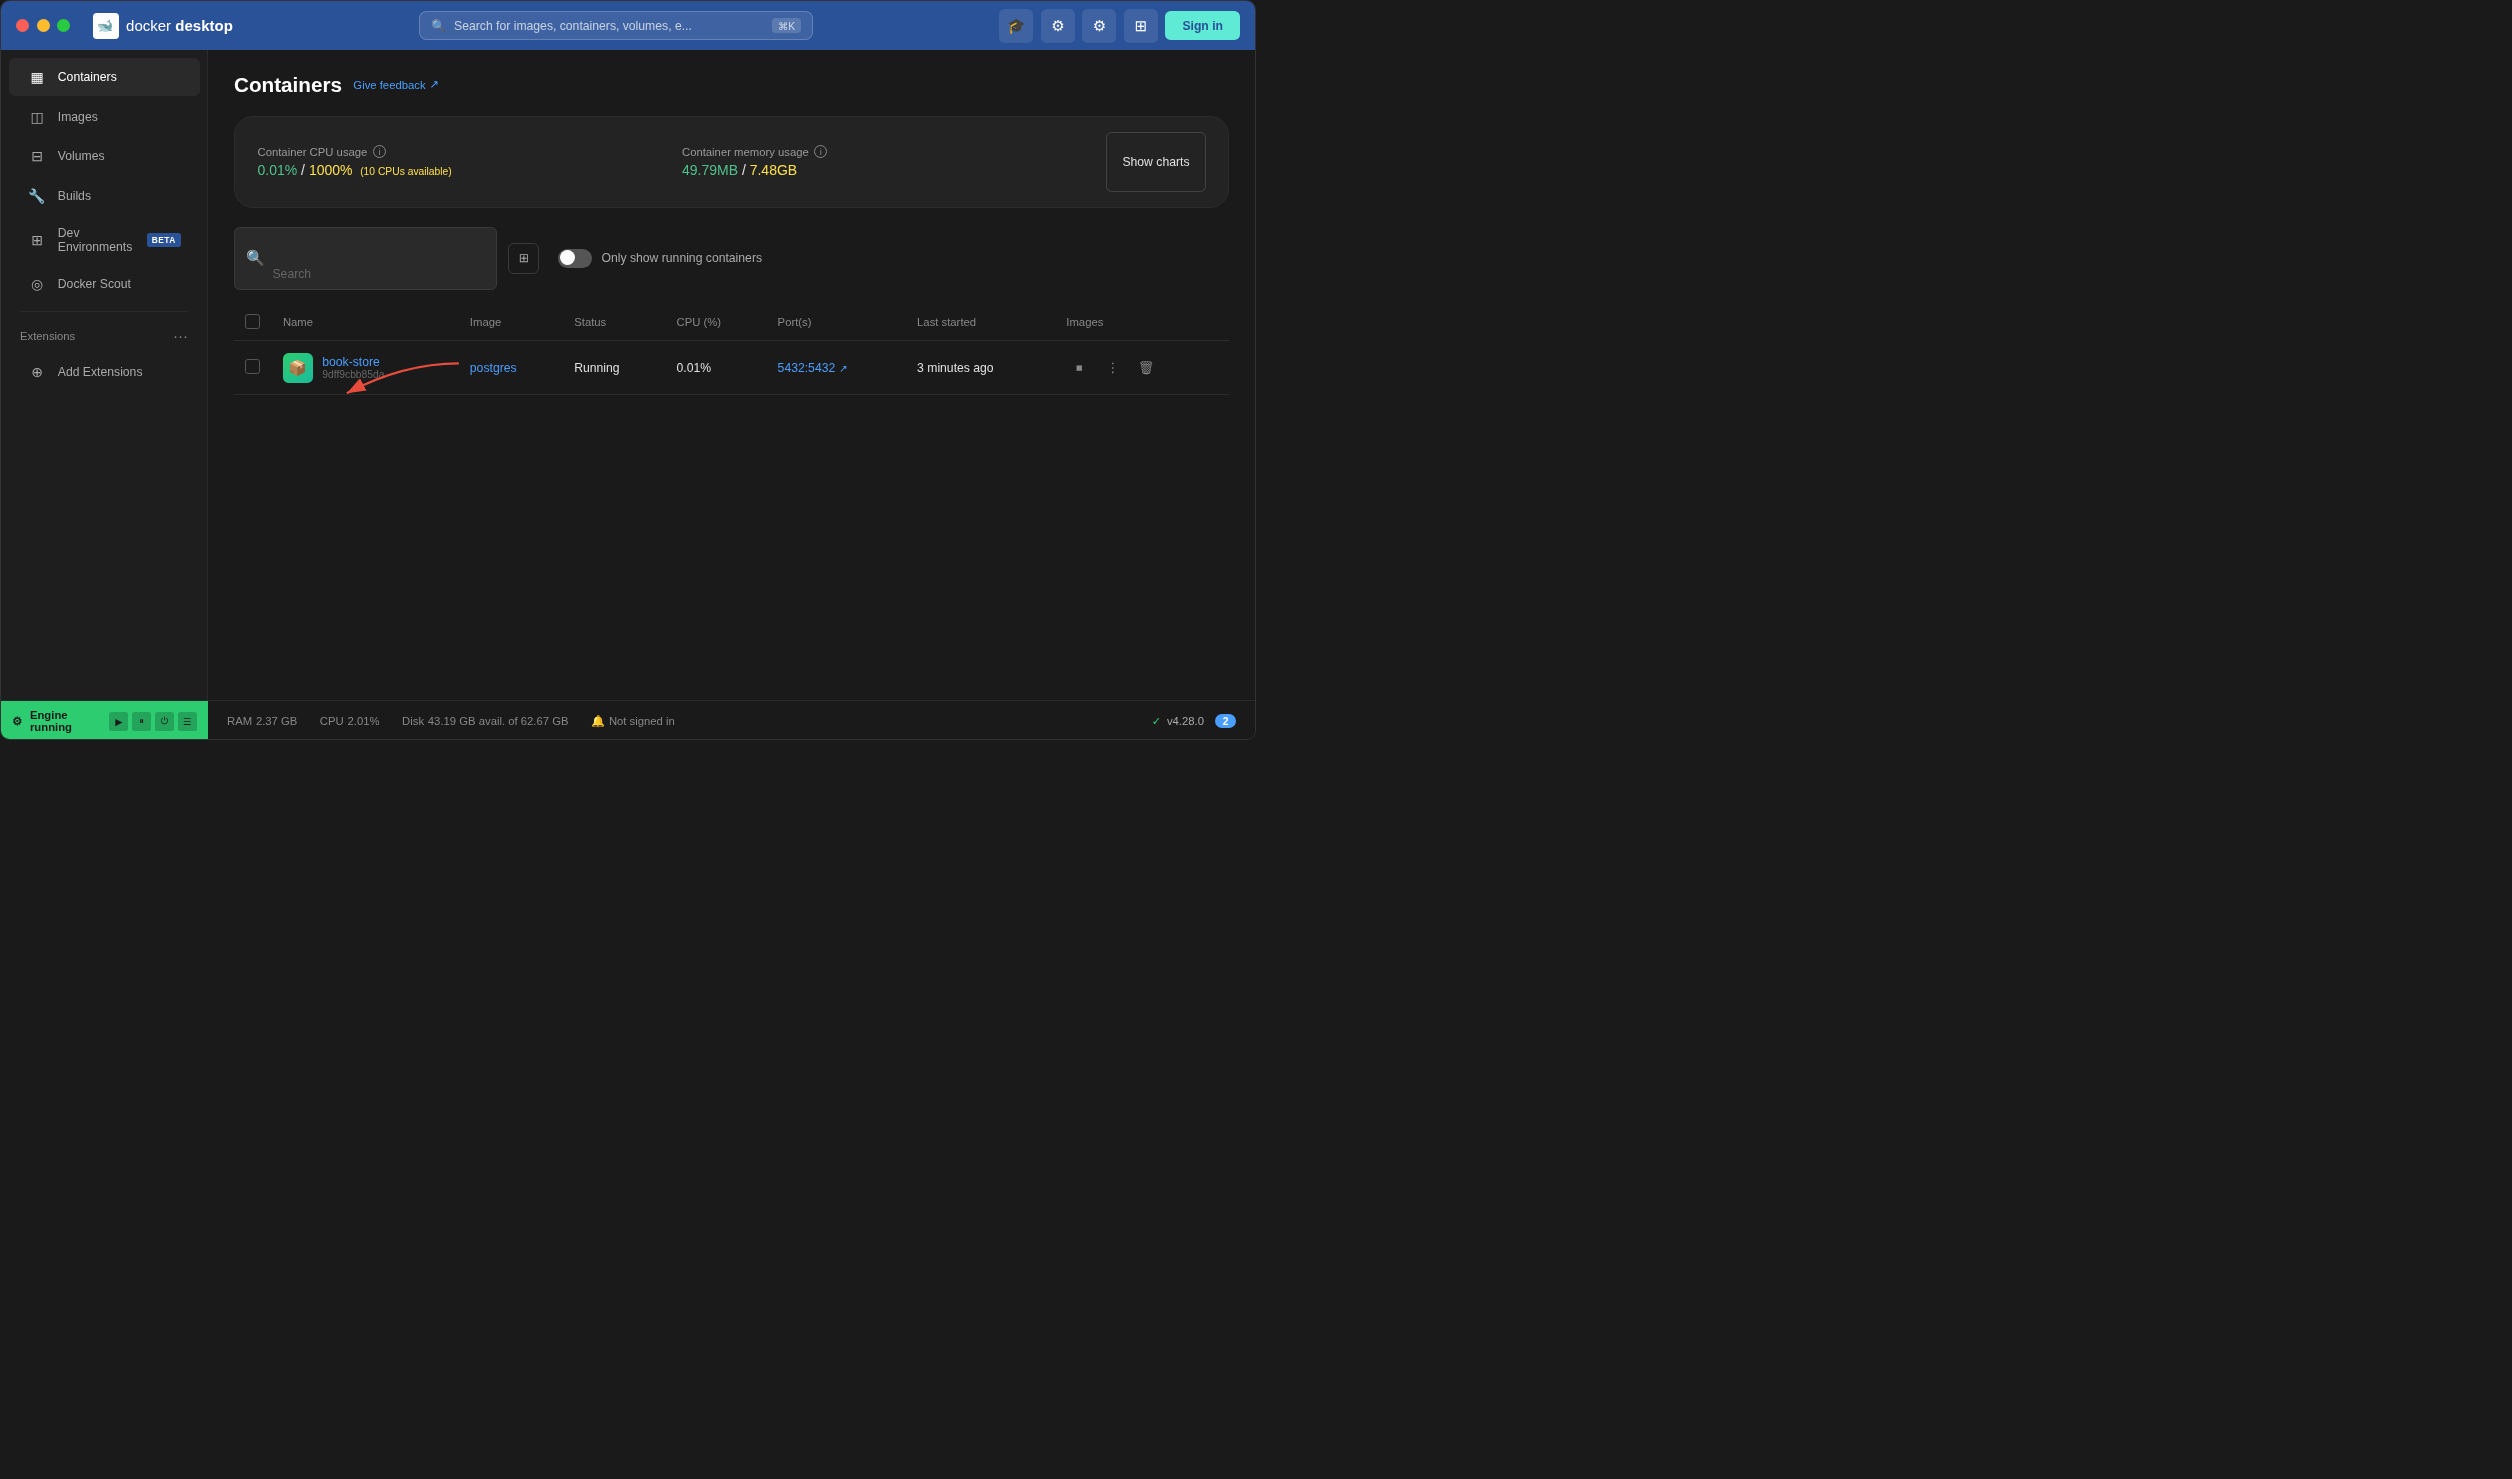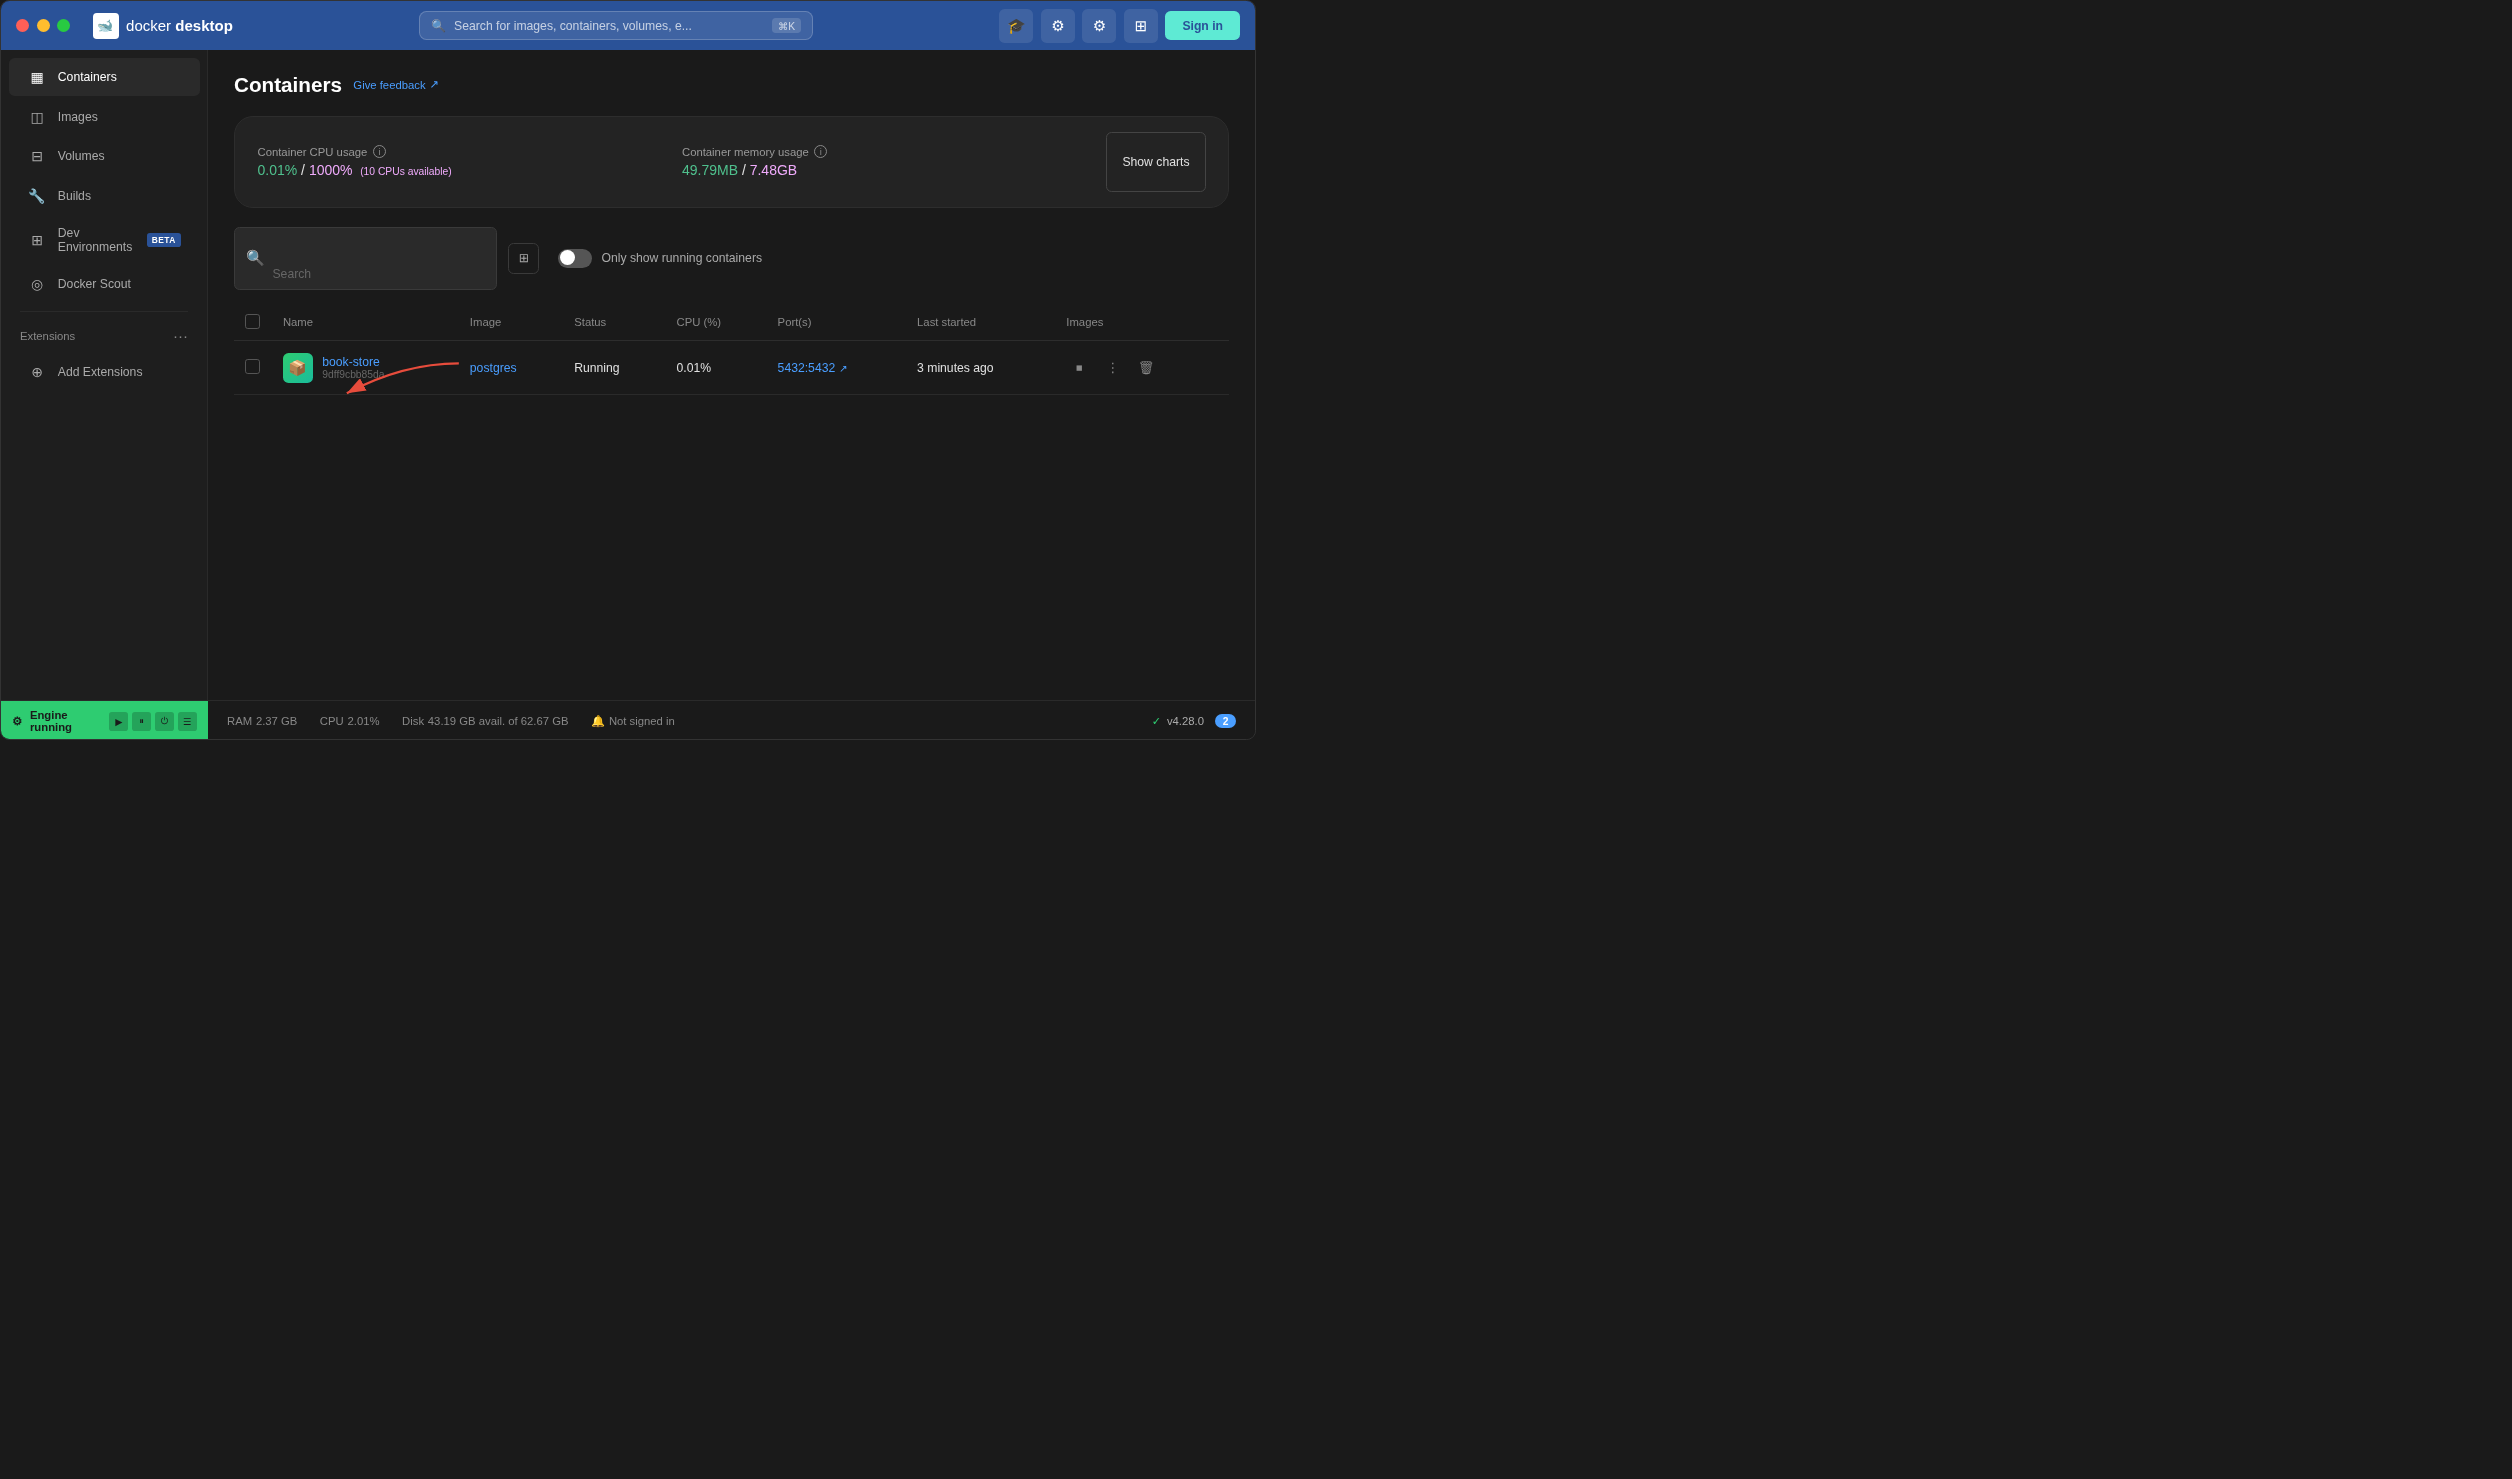--- a/index.html
+++ b/index.html
@@ -229,21 +229,21 @@
       display: flex;
       align-items: center;
       gap: 5.6px;
       margin-bottom: 3.8px;
     }
     .stat-value {
       font-size: 14px;
       color: #e0e0e0;
     }
     .stat-green { color: #4fc08d; }
-    .stat-dim { color: #f0abfc; }
+    .stat-dim { color: #fde047; }
     .info-icon {
       width: 13px; height: 13px;
       border: 0.9px solid #888;
       border-radius: 50%;
       display: inline-flex;
       align-items: center;
       justify-content: center;
       font-size: 9.4px;
       color: #888;
       cursor: pointer;

